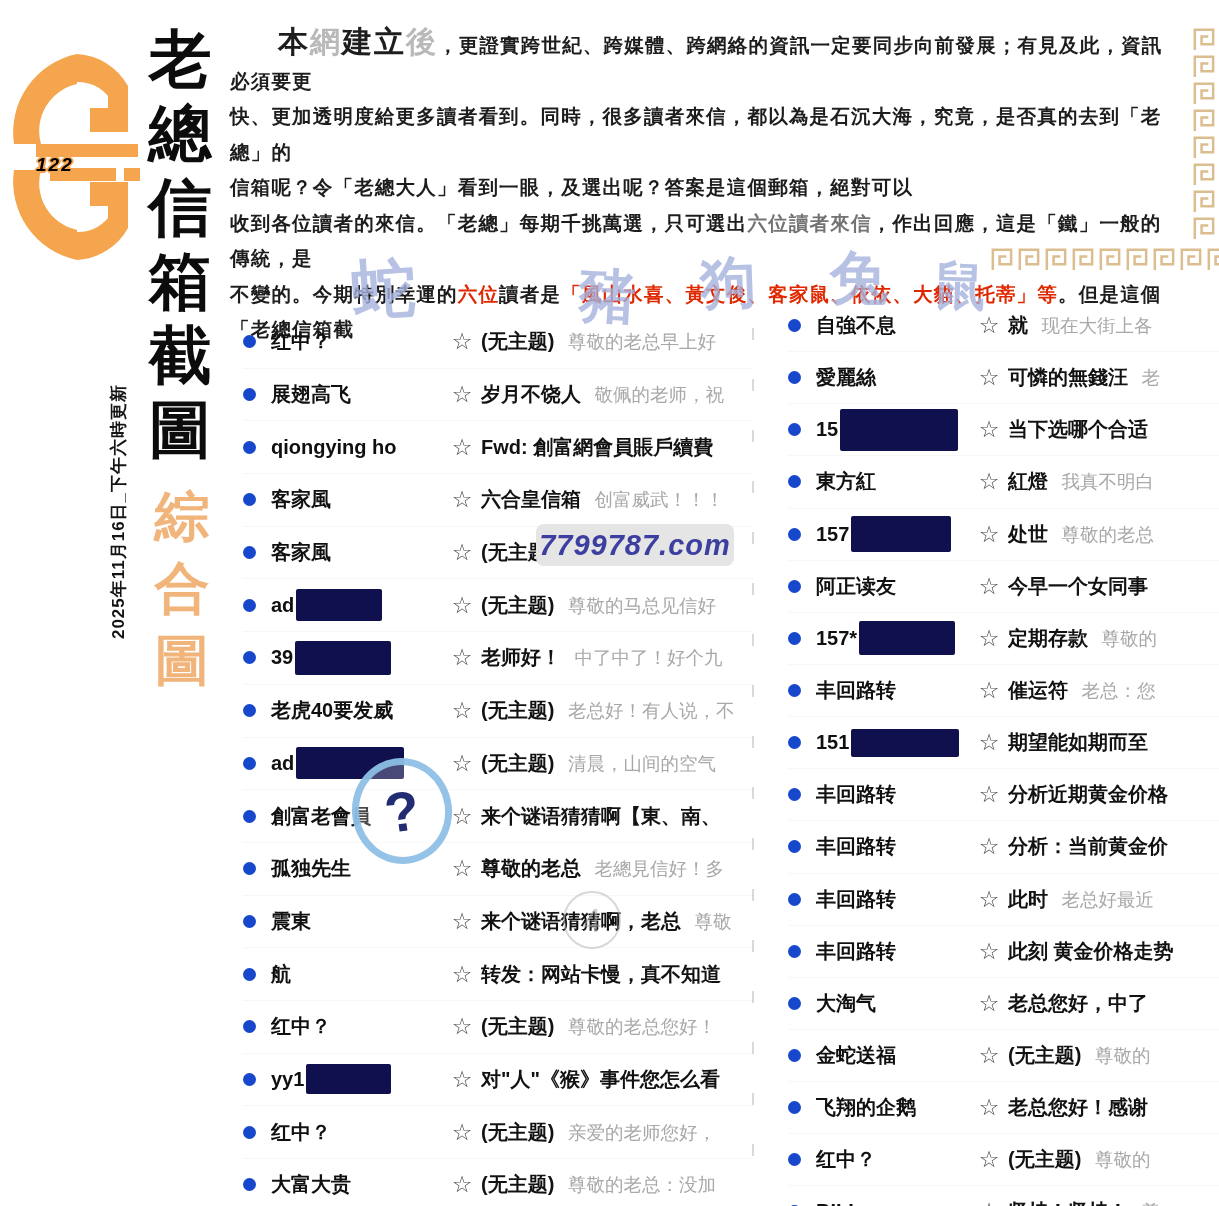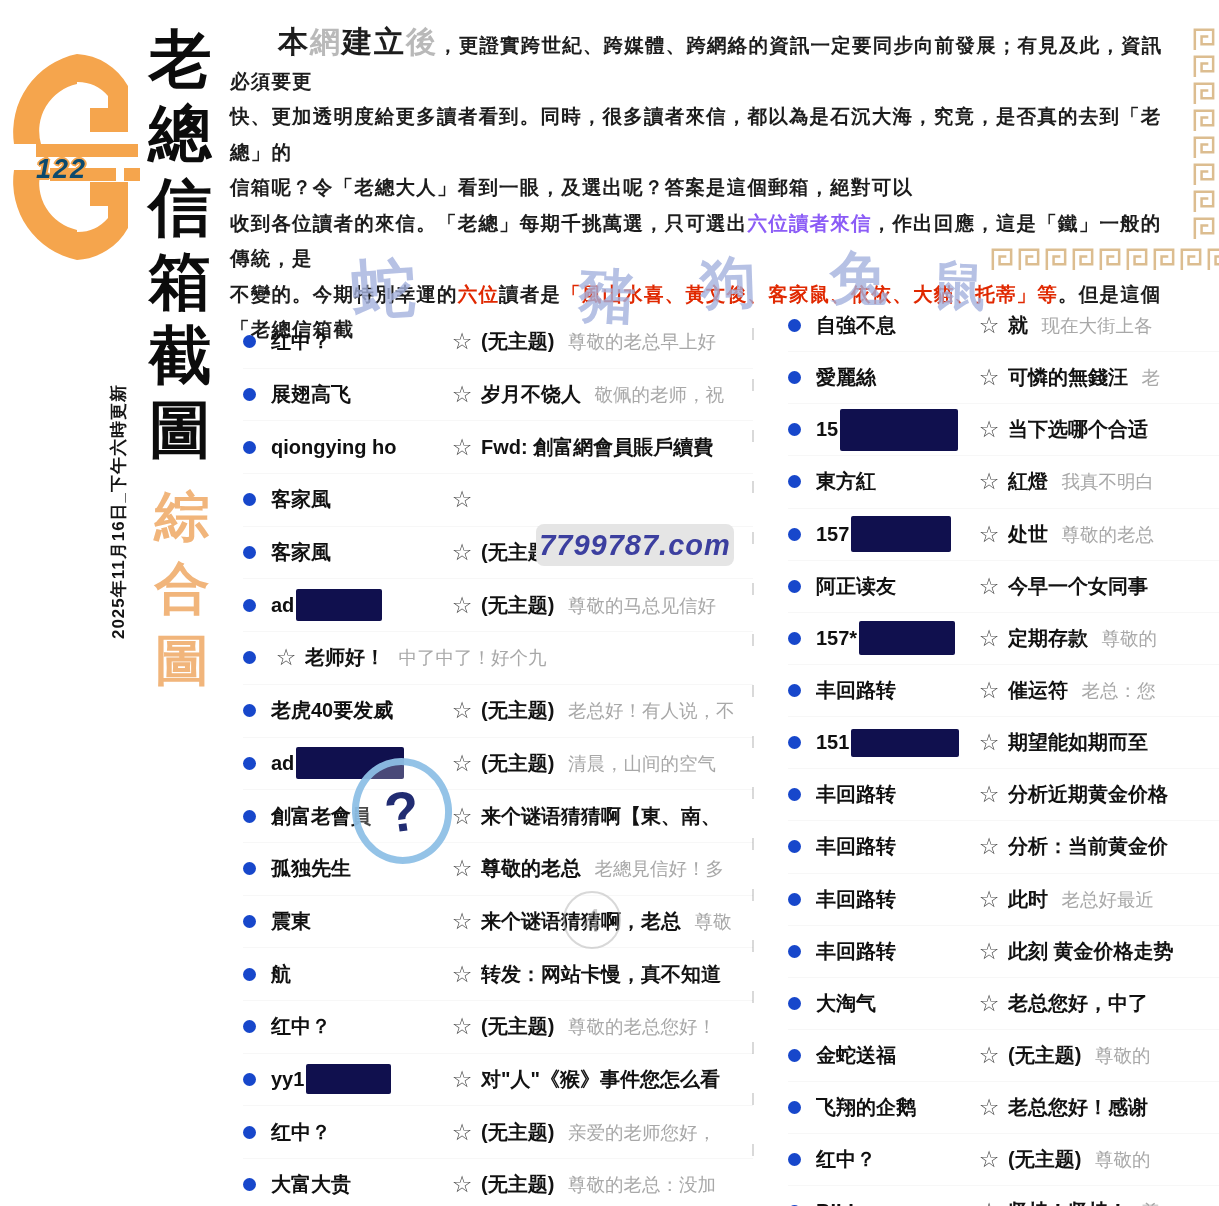--- a/index.html
+++ b/index.html
@@ -2,37 +2,37 @@
 <html><head>
 <meta charset="utf-8">
 <style>
   html,body{margin:0;padding:0;background:#fff;}
   #app{position:relative;width:1219px;height:1206px;background:#fff;overflow:hidden;
        font-family:"Liberation Sans","DejaVu Sans",sans-serif;color:#1d1d1d;}
 
   
   .logo{position:absolute;left:8px;top:48px;width:138px;height:218px;}
   .logo svg{display:block;width:100%;height:100%;}
-  .logo-number{position:absolute;left:28px;top:106px;font-size:27px;font-weight:700;font-style:italic;
-    color:#0c4a6e;letter-spacing:2px;
+  .logo-number{position:absolute;left:28px;top:106px;font-size:19px;font-weight:700;font-style:italic;
+    color:#000000;letter-spacing:2px;
     text-shadow:-2px 0 #f5a54d,2px 0 #f5a54d,0 -2px #f5a54d,0 2px #f5a54d,-1px -1px #f5a54d,1px 1px #f5a54d,1px -1px #f5a54d,-1px 1px #f5a54d;}
   .vtitle{position:absolute;left:138px;top:22px;width:84px;text-align:center;font-weight:700;color:#0c0c0c;}
   .vtitle div{font-size:63px;height:74px;line-height:74px;}
   .vsub{position:absolute;left:144px;top:480px;width:76px;text-align:center;font-weight:700;color:#f1b57b;}
   .vsub div{font-size:55px;height:72px;line-height:72px;}
   .date-note{position:absolute;left:-32px;top:500px;width:300px;transform:rotate(-90deg);
     font-size:17px;font-weight:700;color:#141414;letter-spacing:1px;text-align:center;}
 
   
   .intro{position:absolute;left:230px;top:24px;width:952px;font-size:19.5px;line-height:35.5px;
     letter-spacing:1.2px;font-weight:600;color:#1d1d1d;}
   .intro .lead{font-size:30px;font-weight:700;letter-spacing:2px;margin-left:48px;}
   .intro .ghost{color:#b9b9b9;}
   .l3{display:flex;justify-content:flex-start;padding-right:72px;}
-  .hl-magenta{color:#8b5cf6;}
+  .hl-magenta{color:#737373;}
   .hl-red{color:#e02800;}
 
   
   .meander-v{position:absolute;right:2px;top:26px;display:flex;flex-direction:column;}
   .meander-h{position:absolute;left:988px;top:246px;display:flex;}
 
   
   .zodiac{position:absolute;left:0;top:0;}
   .zchar{position:absolute;font-weight:700;color:#a5b2de;opacity:.8;font-family:"DejaVu Sans",sans-serif;}
 
@@ -226,20 +226,24 @@
     </span>
   </div>
 
   <div class="row">
     <span class="bullet"></span>
     <span class="sender-wrap">
       <span class="sender">客家風</span>
       <span class="redact" hidden=""></span>
     </span>
     <span class="star">☆</span>
+    <span class="subject">
+      <span class="b">六合皇信箱</span>
+      <span class="g">创富威武！！！</span>
+    </span>
   </div>
 
   <div class="row">
     <span class="bullet"></span>
     <span class="sender-wrap">
       <span class="sender">客家風</span>
       <span class="redact" hidden=""></span>
     </span>
     <span class="star">☆</span>
     <span class="subject">
@@ -256,20 +260,24 @@
     </span>
     <span class="star">☆</span>
     <span class="subject">
       <span class="b">(无主题)</span>
       <span class="g">尊敬的马总见信好</span>
     </span>
   </div>
 
   <div class="row">
     <span class="bullet"></span>
+    <span class="sender-wrap">
+      <span class="sender">39</span>
+      <span class="redact" style="width: 96px; height: 34px;"></span>
+    </span>
     <span class="star">☆</span>
     <span class="subject">
       <span class="b">老师好！</span>
       <span class="g">中了中了！好个九</span>
     </span>
   </div>
 
   <div class="row">
     <span class="bullet"></span>
     <span class="sender-wrap">

